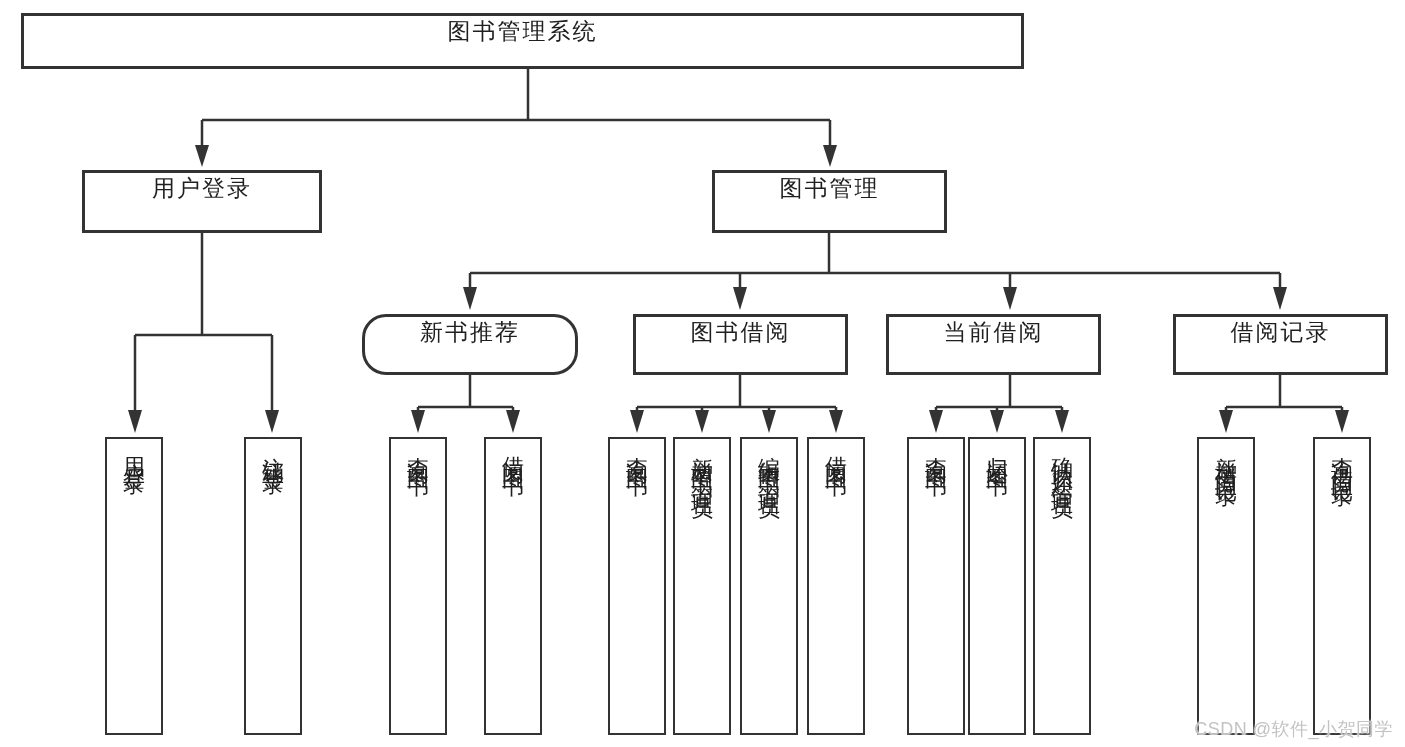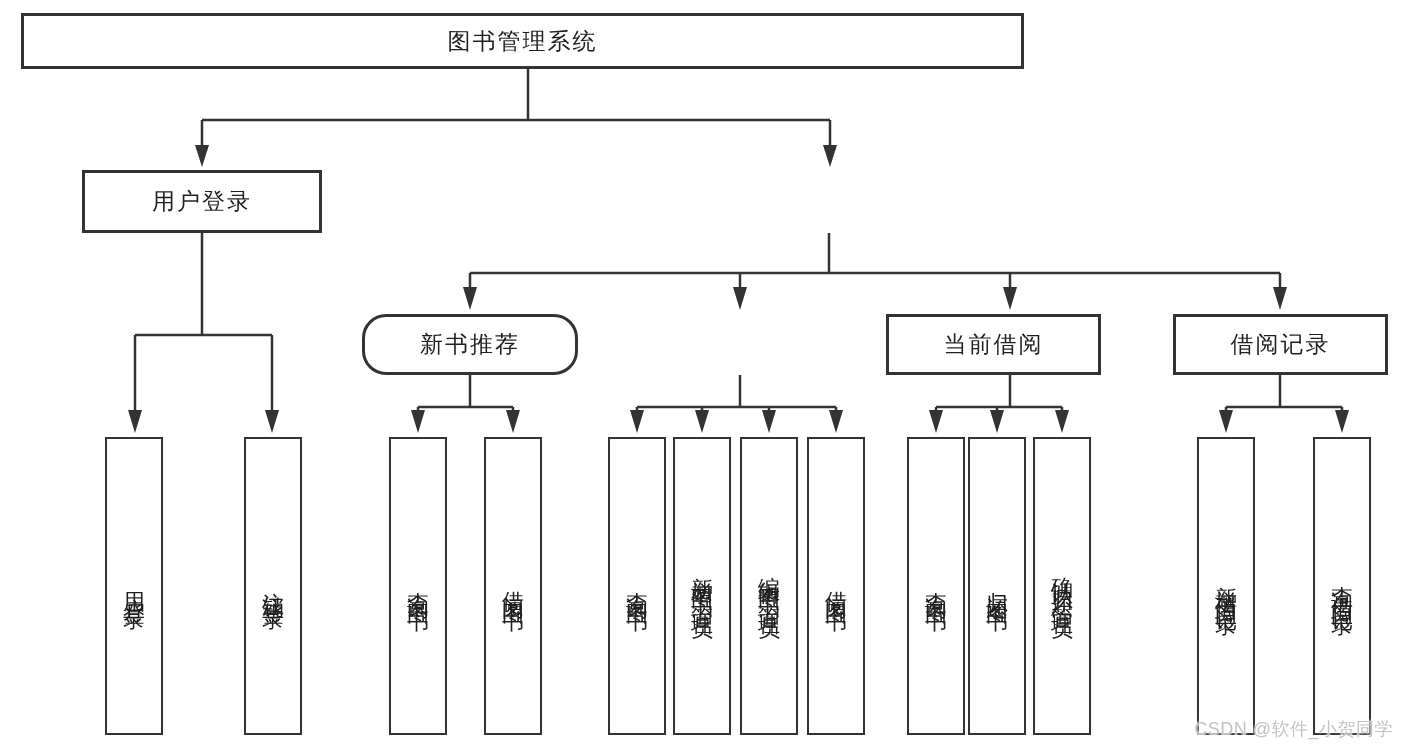--- a/index.html
+++ b/index.html
@@ -10,21 +10,21 @@
   #stage{
     position:relative; width:1405px; height:747px;
     background:var(--background);
     font-family:"Liberation Sans", sans-serif;
     color:var(--text); overflow:hidden;
   }
   #edges{position:absolute; left:0; top:0; z-index:0;}
   .node{
     position:absolute; box-sizing:border-box; background:#fff;
     border:3px solid var(--border);
-    display:flex; align-items:center; justify-content:center;
+    display:flex; justify-content:center;
     z-index:1;
   }
   .node .h-label{
     font-size:23px; letter-spacing:2px; white-space:nowrap;
   }
   .leaf{border-width:2.5px;}
   .leaf .v-label{
     writing-mode:vertical-rl;
     font-size:22px; letter-spacing:6px; line-height:1;
     white-space:nowrap;
@@ -132,24 +132,30 @@
     </g>
   </svg>
 
   <div class="node n-root">
     <span class="h-label">图书管理系统</span>
   </div>
 
   <div class="node n-user-login">
     <span class="h-label">用户登录</span>
   </div>
+  <div class="node n-book-management">
+    <span class="h-label">图书管理</span>
+  </div>
 
   <div class="node n-new-book-rec">
     <span class="h-label">新书推荐</span>
   </div>
+  <div class="node n-book-borrowing">
+    <span class="h-label">图书借阅</span>
+  </div>
   <div class="node n-current-borrowing">
     <span class="h-label">当前借阅</span>
   </div>
   <div class="node n-borrowing-records">
     <span class="h-label">借阅记录</span>
   </div>
 
   <div class="node leaf l-1">
     <span class="v-label">用户登录</span>
   </div>

